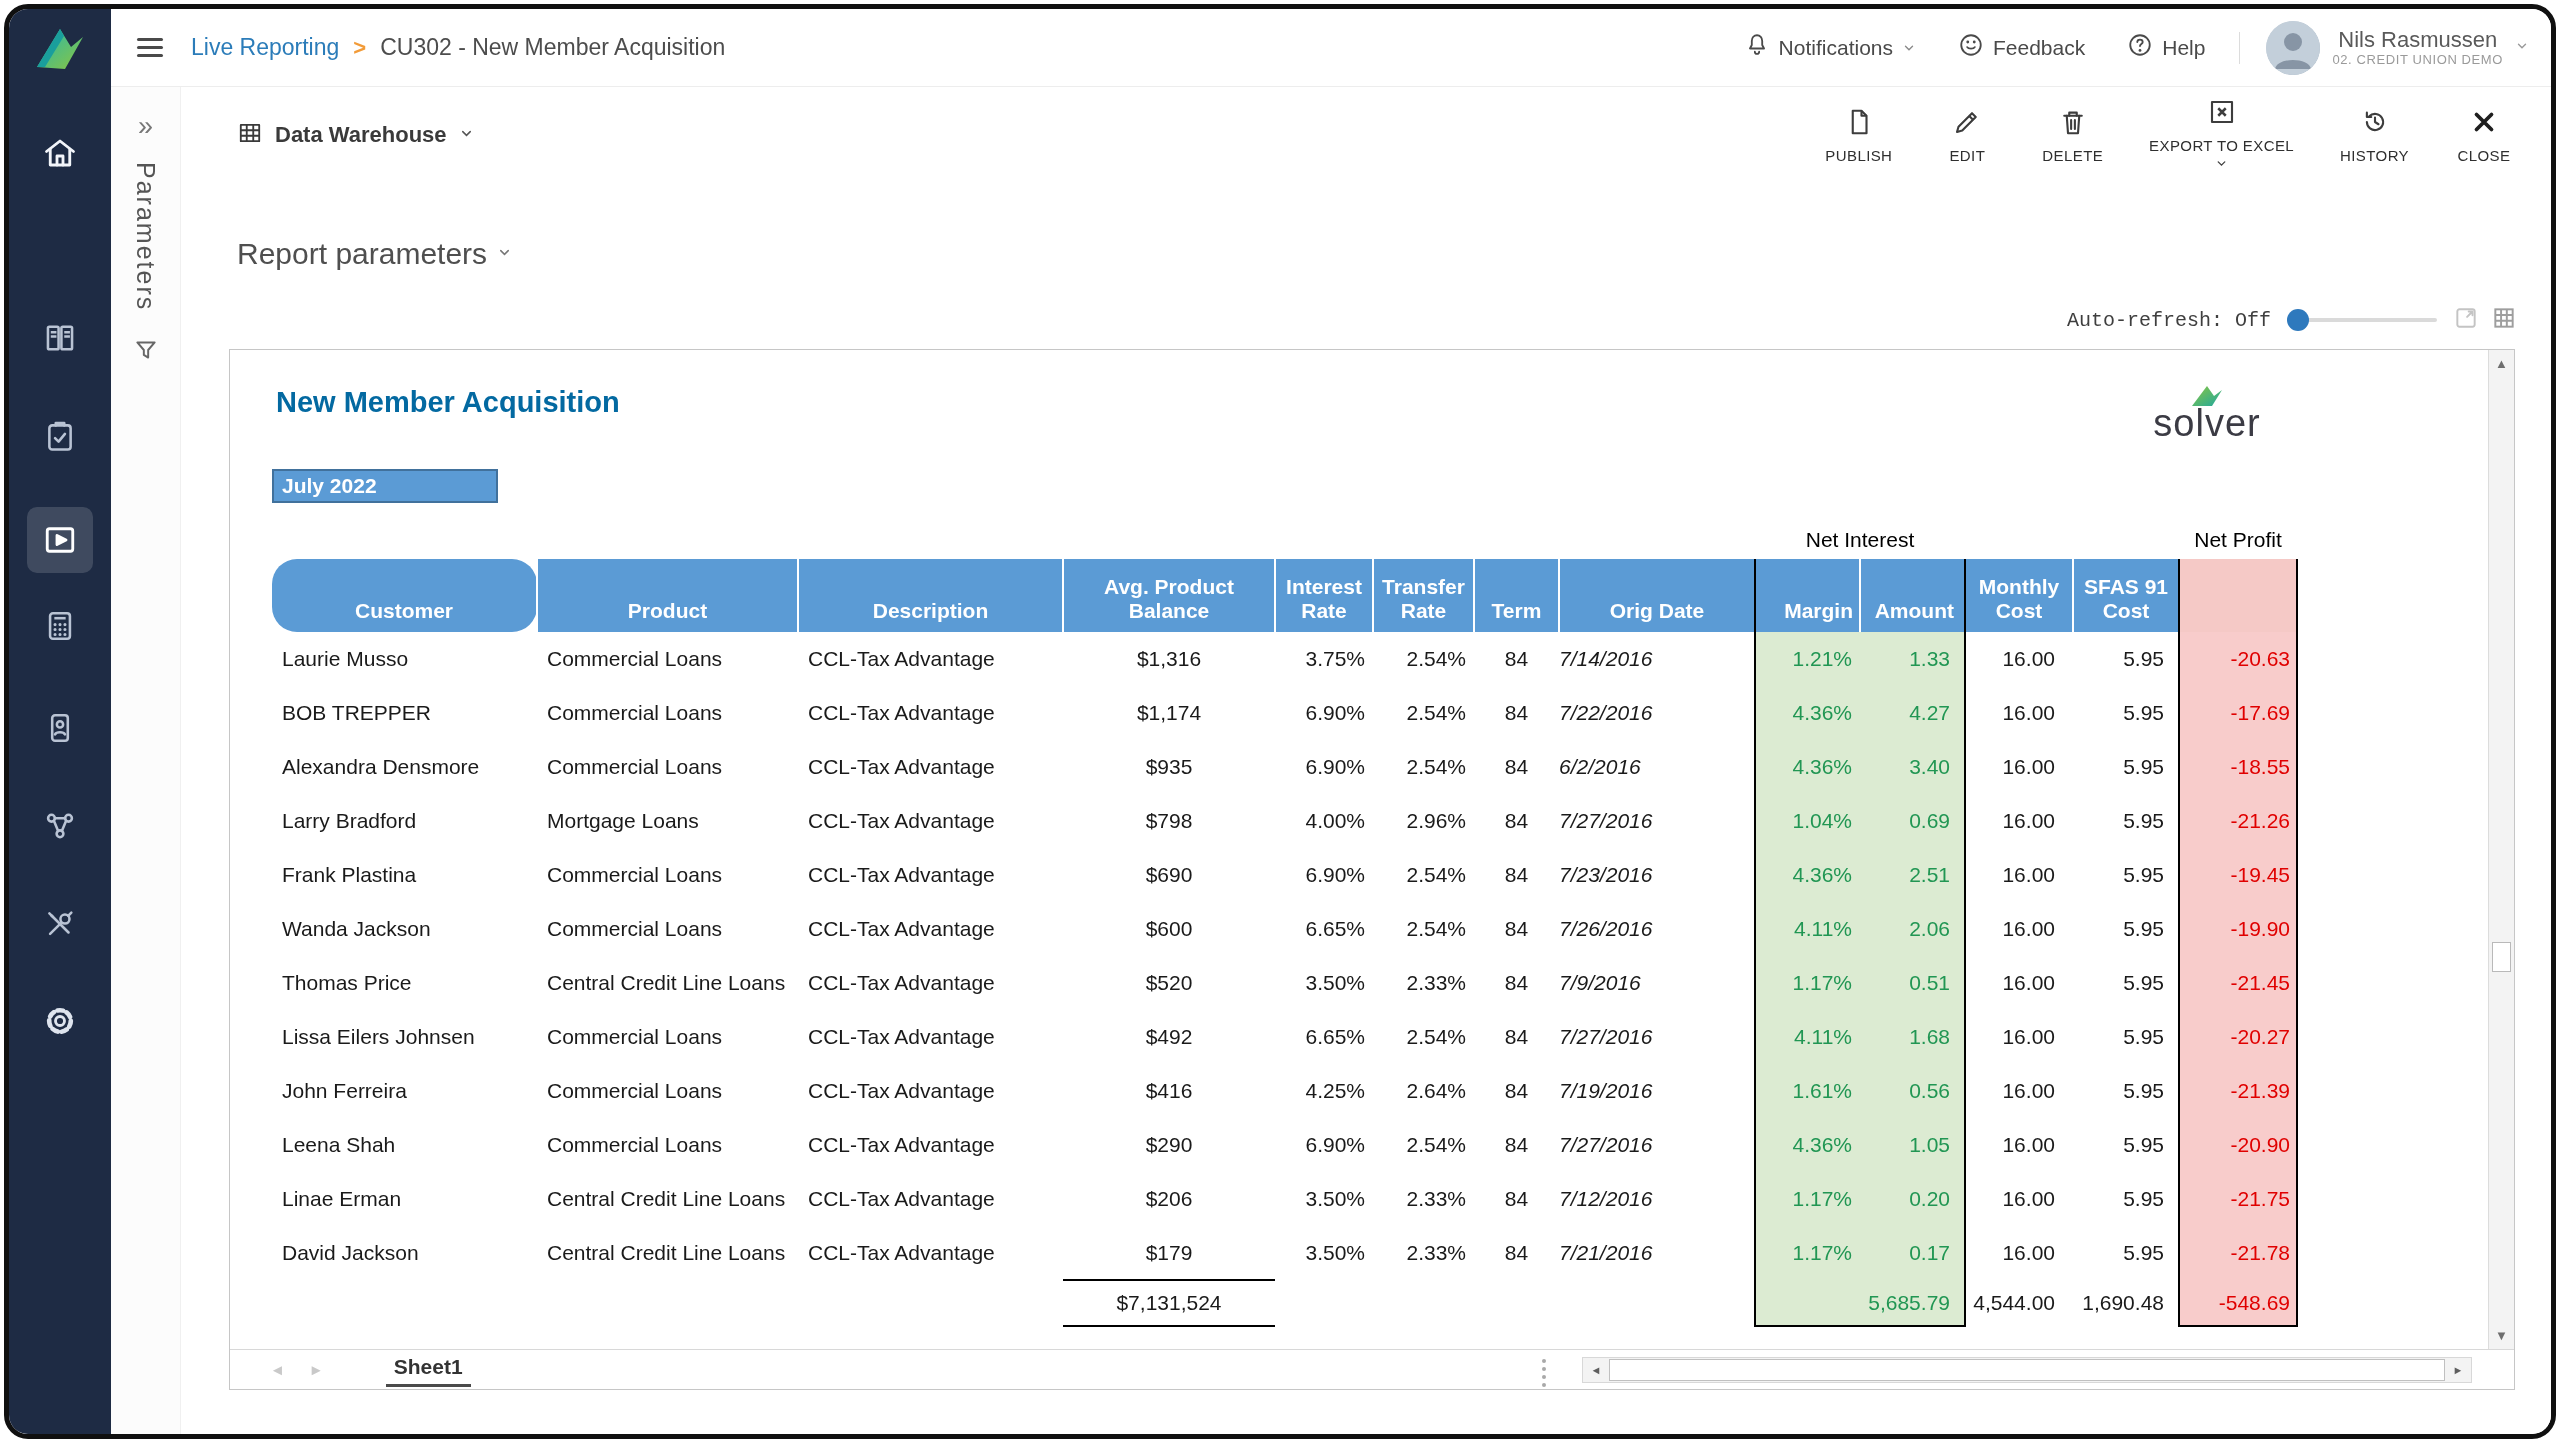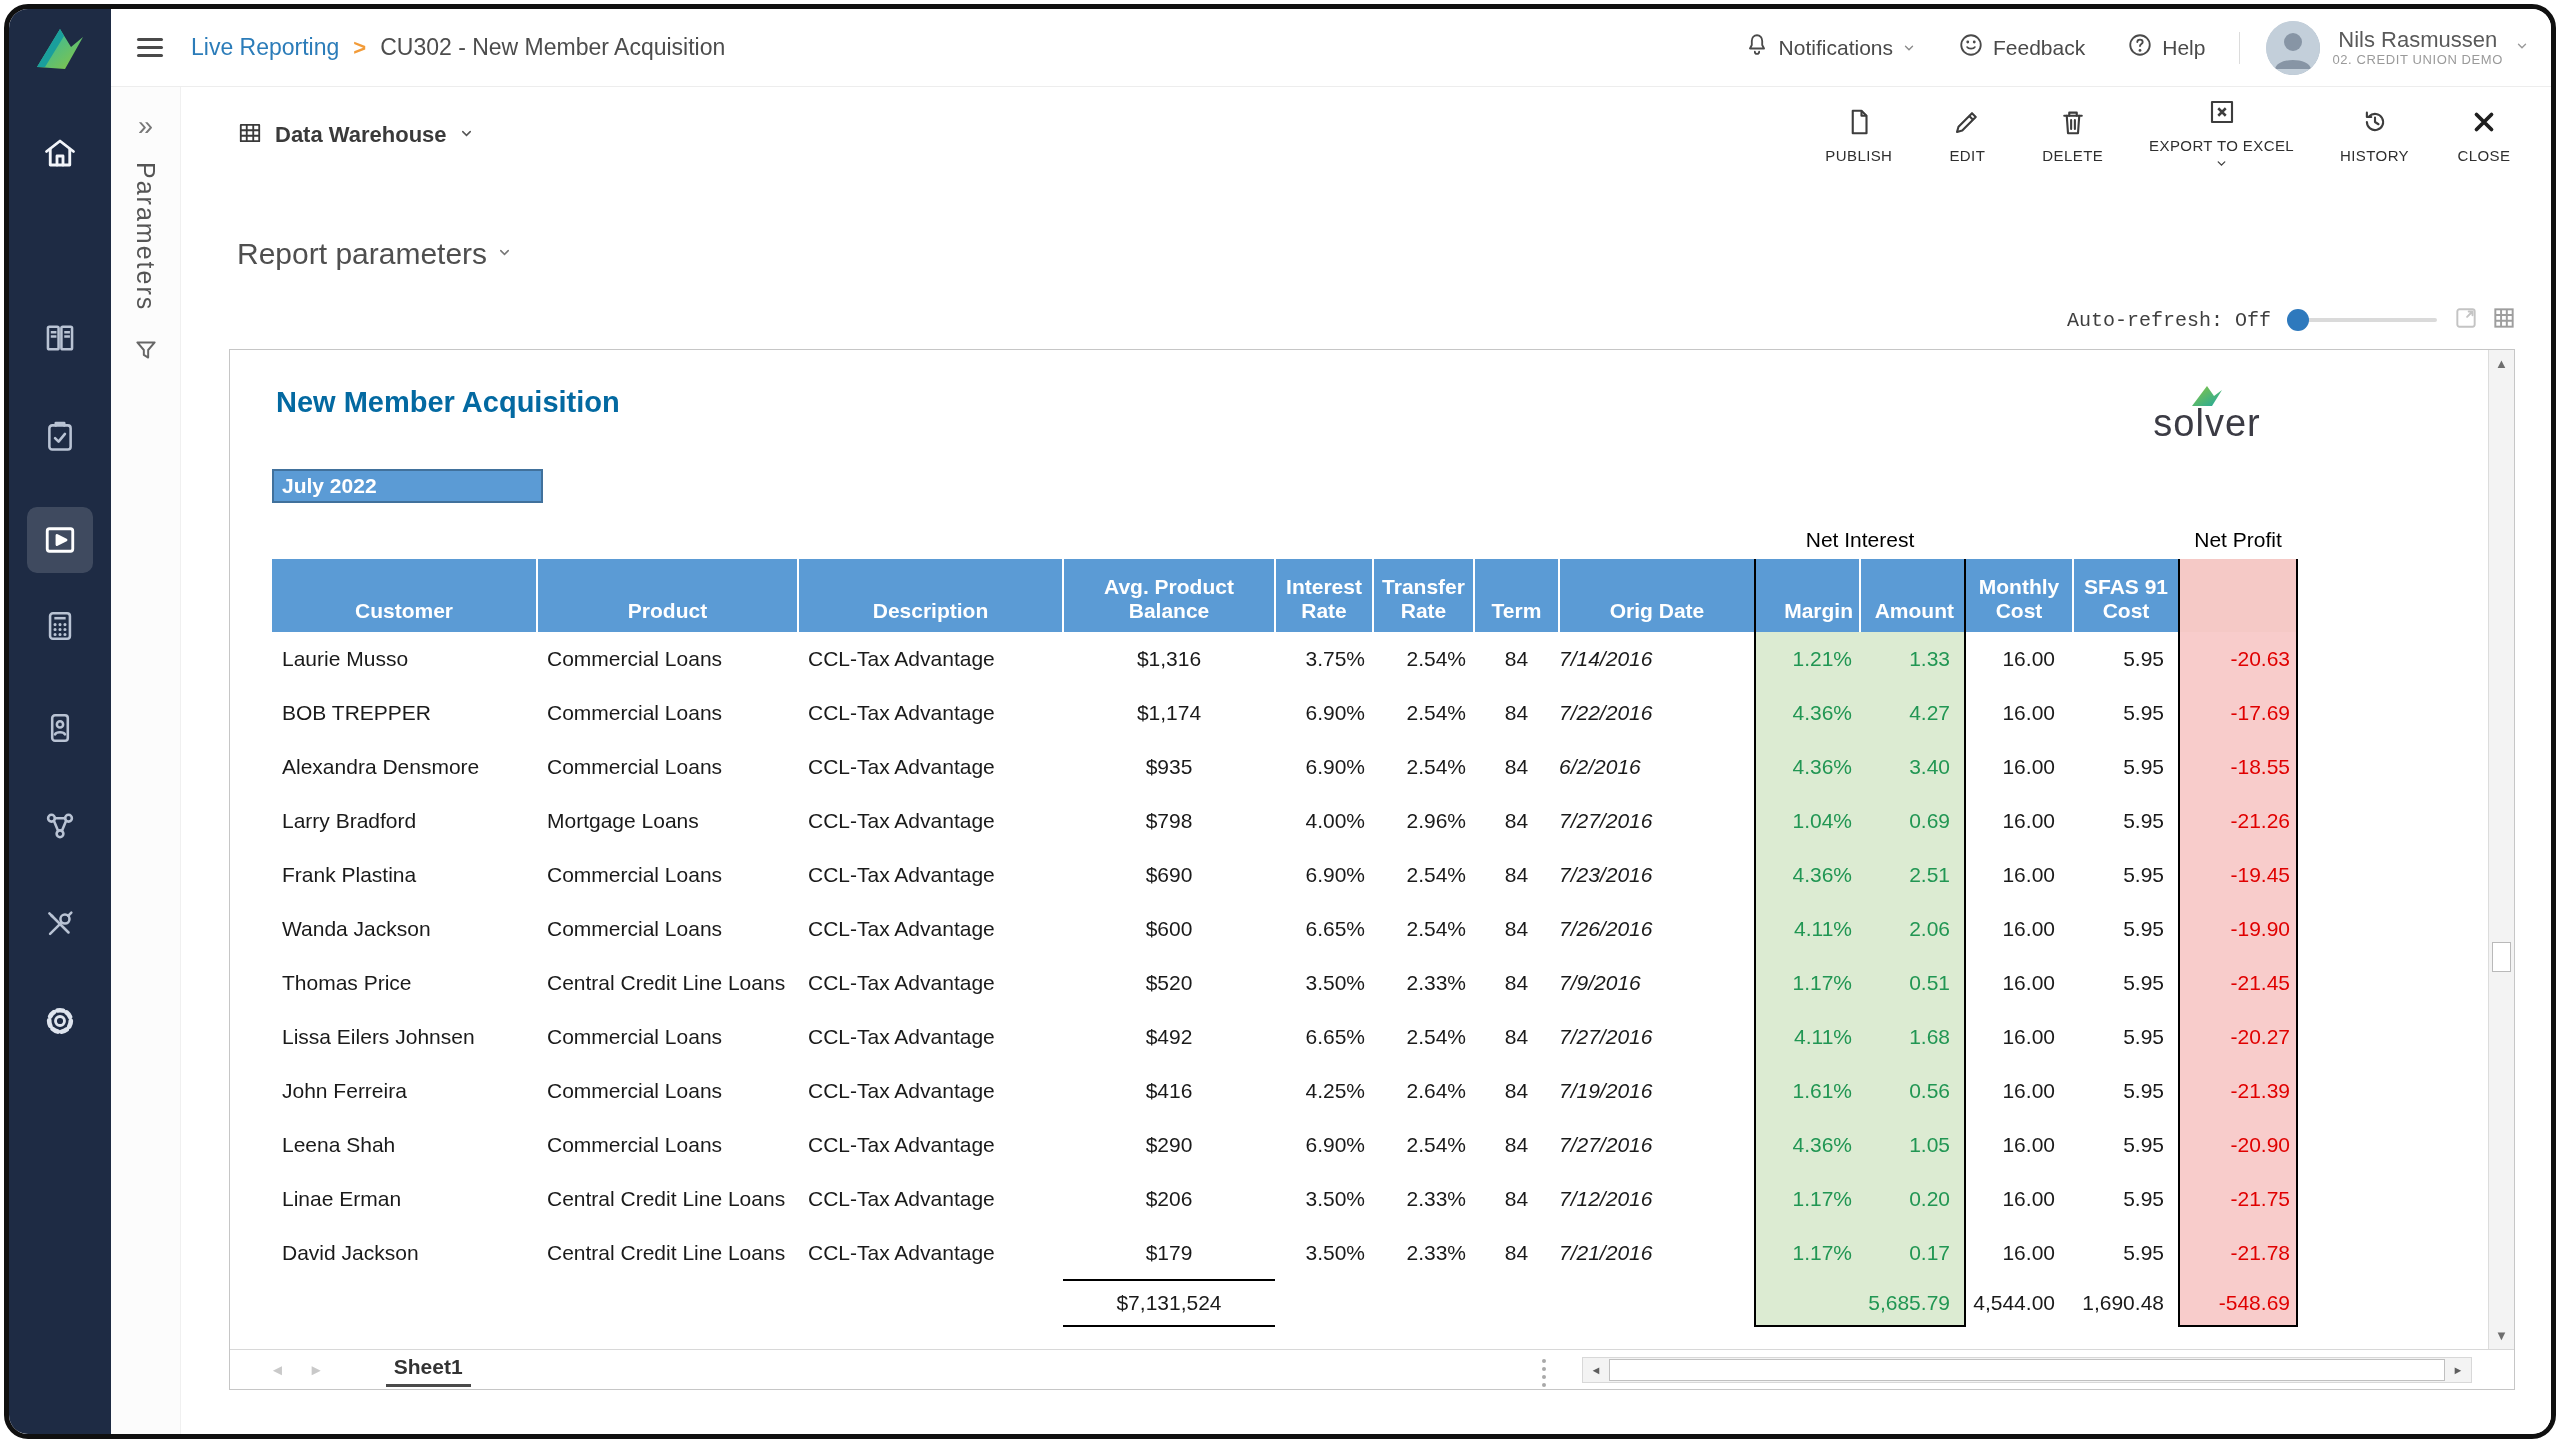--- a/index.html
+++ b/index.html
@@ -63,36 +63,36 @@
   .ar-knob { position:absolute; left:0; top:-9px; width:22px; height:22px; border-radius:50%; background:#2E79BD; }
   .ar-icons { display:flex; align-items:center; gap:12px; }
 
   
   .report-card { position:absolute; left:48px; top:262px; right:36px; bottom:44px;
                  background:#fff; border:1px solid #C6C6C6; overflow:hidden; }
   .report-title { position:absolute; top:36px; left:46px; font-size:29px; font-weight:bold; color:#0369a1; }
   .solver-logo { position:absolute; top:34px; right:232px; width:150px; text-align:center; }
   .solver-logo .mark { display:block; margin:0 auto -6px 58px; }
   .solver-logo .word { font-size:38px; color:#3B3B44; letter-spacing:1px; }
-  .period-box { position:absolute; top:119px; left:42px; width:271px; height:34px;
+  .period-box { position:absolute; top:119px; left:42px; width:226px; height:34px;
                 background:#5B9BD5; border:2px solid #41719C; color:#fff; font-weight:bold;
                 font-size:21px; line-height:30px; padding-left:8px; }
 
   .table-wrap { position:absolute; top:171px; left:42px; }
   table.rtable { border-collapse:collapse; table-layout:fixed; width:2025px; font-size:21px; color:#1A1A1A; }
   .rtable td, .rtable th { overflow:hidden; }
 
   tr.grow td { height:38px; border:none; background:#fff; }
   td.gi { background:#D8E4BC; border:2px solid #000; text-align:center; color:#000; font-size:21px; }
   td.gp { background:#F5C9C6; border:2px solid #000; text-align:center; color:#000; font-size:21px; }
 
   tr.hrow th { height:73px; background:#5B9BD5; color:#fff; font-weight:bold; font-size:21px;
                vertical-align:bottom; padding-bottom:9px; text-align:center;
                border-left:2px solid #fff; white-space:pre-line; line-height:1.15; }
-  tr.hrow th:first-child { border-left:none; }
+  tr.hrow th:first-child { border-left:none;border-radius:25px; }
   tr.hrow th.c8 { border-left:2px solid #000; text-align:right; padding-right:6px; }
   tr.hrow th.c9 { border-right:2px solid #000; text-align:right; padding-right:10px; }
   tr.hrow th.c12 { background:#F5C9C6; border-left:2px solid #000; border-right:2px solid #000; }
 
   .rtable tbody td { height:54px; vertical-align:middle; }
   td.c0, td.c1, td.c2 { text-align:left; padding-left:10px; white-space:nowrap; }
   td.c3 { text-align:center; }
   td.c4, td.c5 { text-align:right; padding-right:8px; }
   td.c6 { text-align:center; }
   td.c7 { text-align:left;font-style:italic; }

